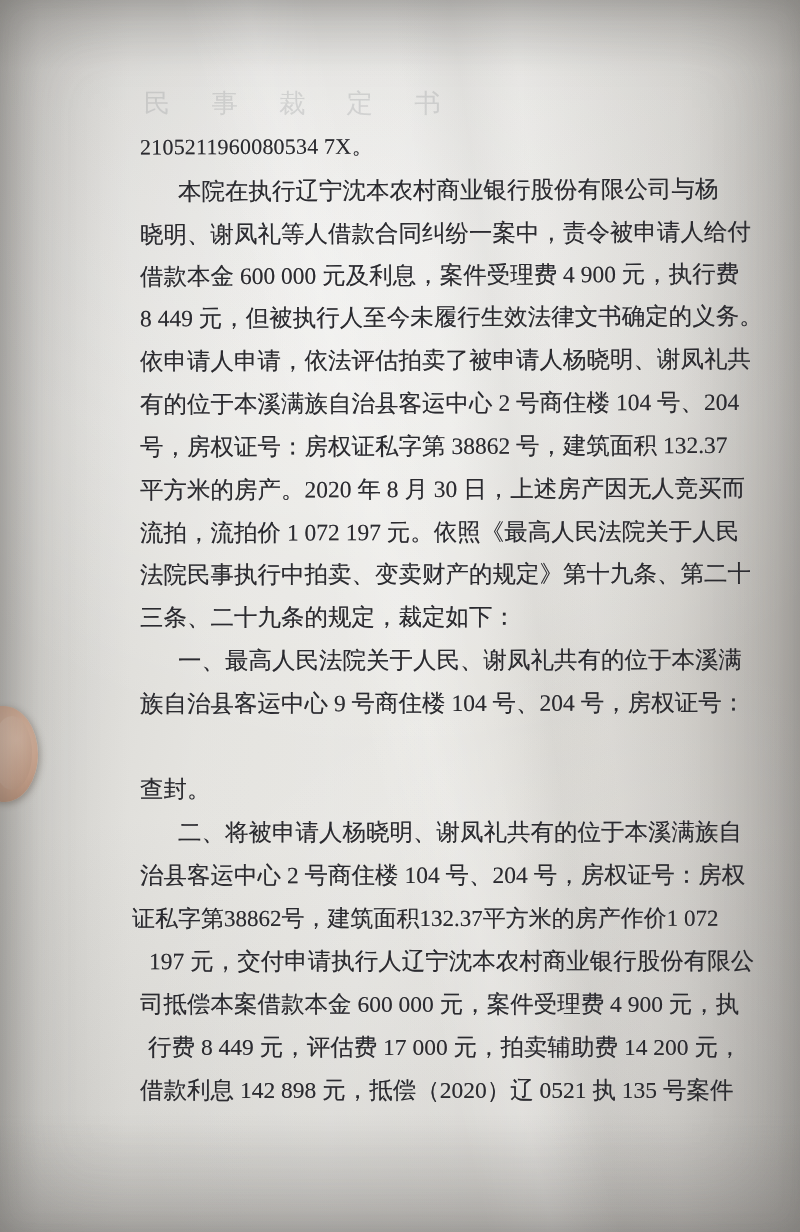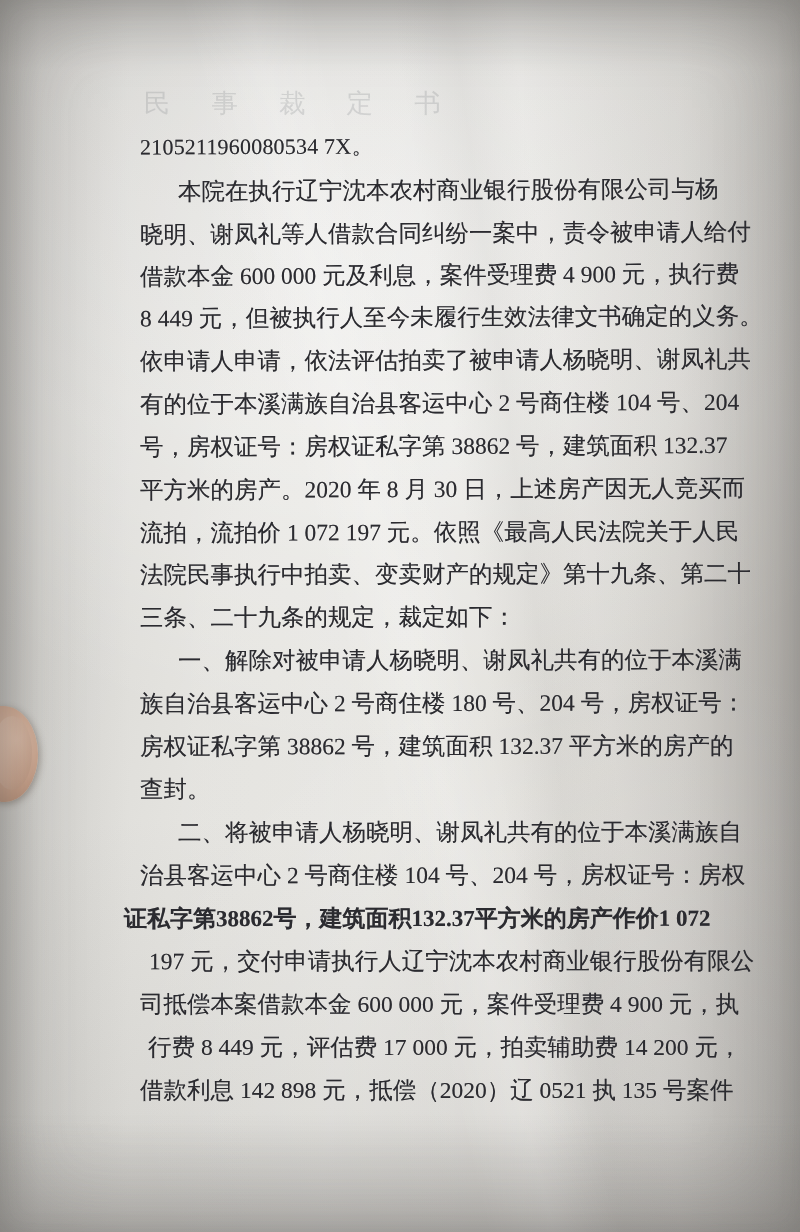--- a/index.html
+++ b/index.html
@@ -129,21 +129,21 @@
   .l8  { left: 140px; top: 446px; transform: rotate(-0.18deg); }
   .l9  { left: 140px; top: 489px; transform: rotate(-0.16deg); }
   .l10 { left: 140px; top: 531px; transform: rotate(-0.14deg); }
   .l11 { left: 140px; top: 574px; transform: rotate(-0.12deg); }
   .l12 { left: 178px; top: 617px; transform: rotate(-0.1deg); }
   .l13 { left: 140px; top: 660px; transform: rotate(-0.1deg); }
   .l14 { left: 140px; top: 703px; transform: rotate(-0.08deg); }
   .l15 { left: 140px; top: 746px; transform: rotate(-0.08deg); }
   .l16 { left: 178px; top: 789px; transform: rotate(-0.06deg); }
   .l17 { left: 140px; top: 832px; transform: rotate(-0.06deg); }
-  .l18 { left: 124px; top: 875px; font-size: 23px; transform: rotate(-0.04deg); font-weight: bold; }
+  .l18 { left: 132px; top: 875px; font-size: 23px; transform: rotate(-0.04deg); }
   .l19 { left: 149px; top: 918px; transform: rotate(-0.04deg); }
   .l20 { left: 140px; top: 961px; transform: rotate(-0.02deg); }
   .l21 { left: 148px; top: 1004px; transform: rotate(-0.02deg); }
   .l22 { left: 140px; top: 1047px; transform: rotate(0deg); }
   .l23 { left: 140px; top: 1090px; transform: rotate(0deg); }
 
   
   .blur-bottom {
     position: absolute;
     left: 0;
@@ -178,23 +178,22 @@
     <div class="line l2">晓明、谢凤礼等人借款合同纠纷一案中，责令被申请人给付</div>
     <div class="line l3">借款本金 600 000 元及利息，案件受理费 4 900 元，执行费</div>
     <div class="line l4">8 449 元，但被执行人至今未履行生效法律文书确定的义务。</div>
     <div class="line l5">依申请人申请，依法评估拍卖了被申请人杨晓明、谢凤礼共</div>
     <div class="line l6">有的位于本溪满族自治县客运中心 2 号商住楼 104 号、204</div>
     <div class="line l7">号，房权证号：房权证私字第 38862 号，建筑面积 132.37</div>
     <div class="line l8">平方米的房产。2020 年 8 月 30 日，上述房产因无人竞买而</div>
     <div class="line l9">流拍，流拍价 1 072 197 元。依照《最高人民法院关于人民</div>
     <div class="line l10">法院民事执行中拍卖、变卖财产的规定》第十九条、第二十</div>
     <div class="line l11">三条、二十九条的规定，裁定如下：</div>
-    <div class="line l12">一、解除对被申请人杨晓明、谢凤礼共有的位于本溪满</div>
-    <div class="line l13">族自治县客运中心 2 号商住楼 180 号、204 号，房权证号：</div>
-    <div class="line l14">房权证私字第 38862 号，建筑面积 132.37 平方米的房产的</div>
+    <div class="line l12">一、最高人民法院关于人民、谢凤礼共有的位于本溪满</div>
+    <div class="line l13">族自治县客运中心 9 号商住楼 104 号、204 号，房权证号：</div>
     <div class="line l15">查封。</div>
     <div class="line l16">二、将被申请人杨晓明、谢凤礼共有的位于本溪满族自</div>
     <div class="line l17">治县客运中心 2 号商住楼 104 号、204 号，房权证号：房权</div>
     <div class="line l18">证私字第38862号，建筑面积132.37平方米的房产作价1 072</div>
     <div class="line l19">197 元，交付申请执行人辽宁沈本农村商业银行股份有限公</div>
     <div class="line l20">司抵偿本案借款本金 600 000 元，案件受理费 4 900 元，执</div>
     <div class="line l21">行费 8 449 元，评估费 17 000 元，拍卖辅助费 14 200 元，</div>
     <div class="line l22">借款利息 142 898 元，抵偿（2020）辽 0521 执 135 号案件</div>
   </div>
 

